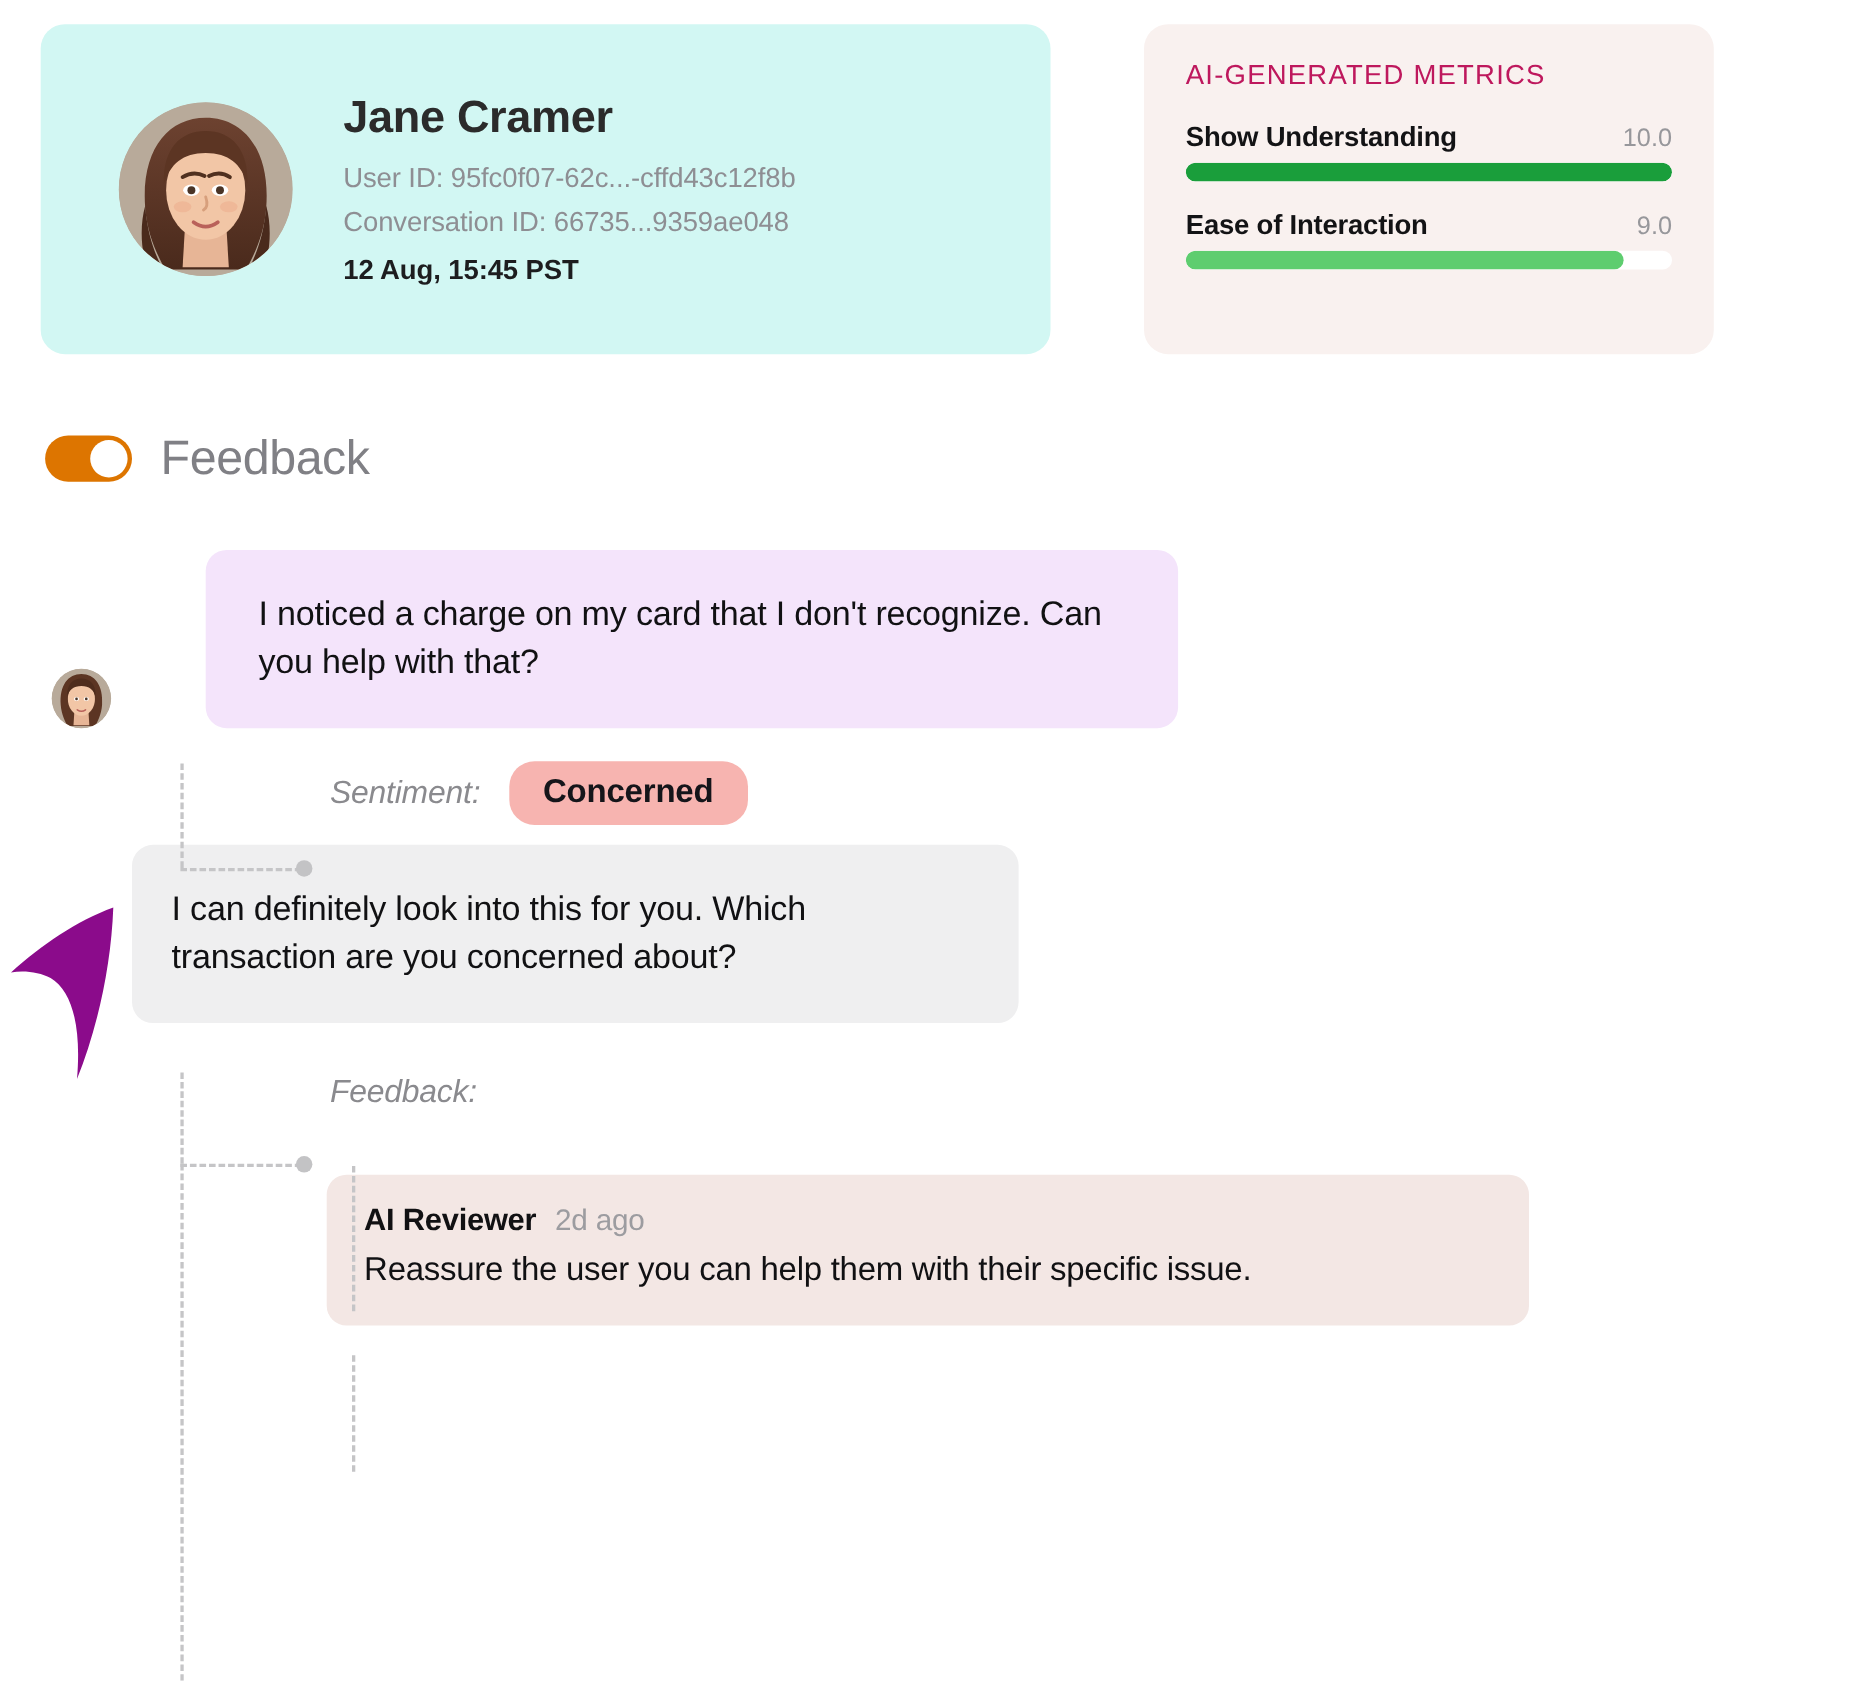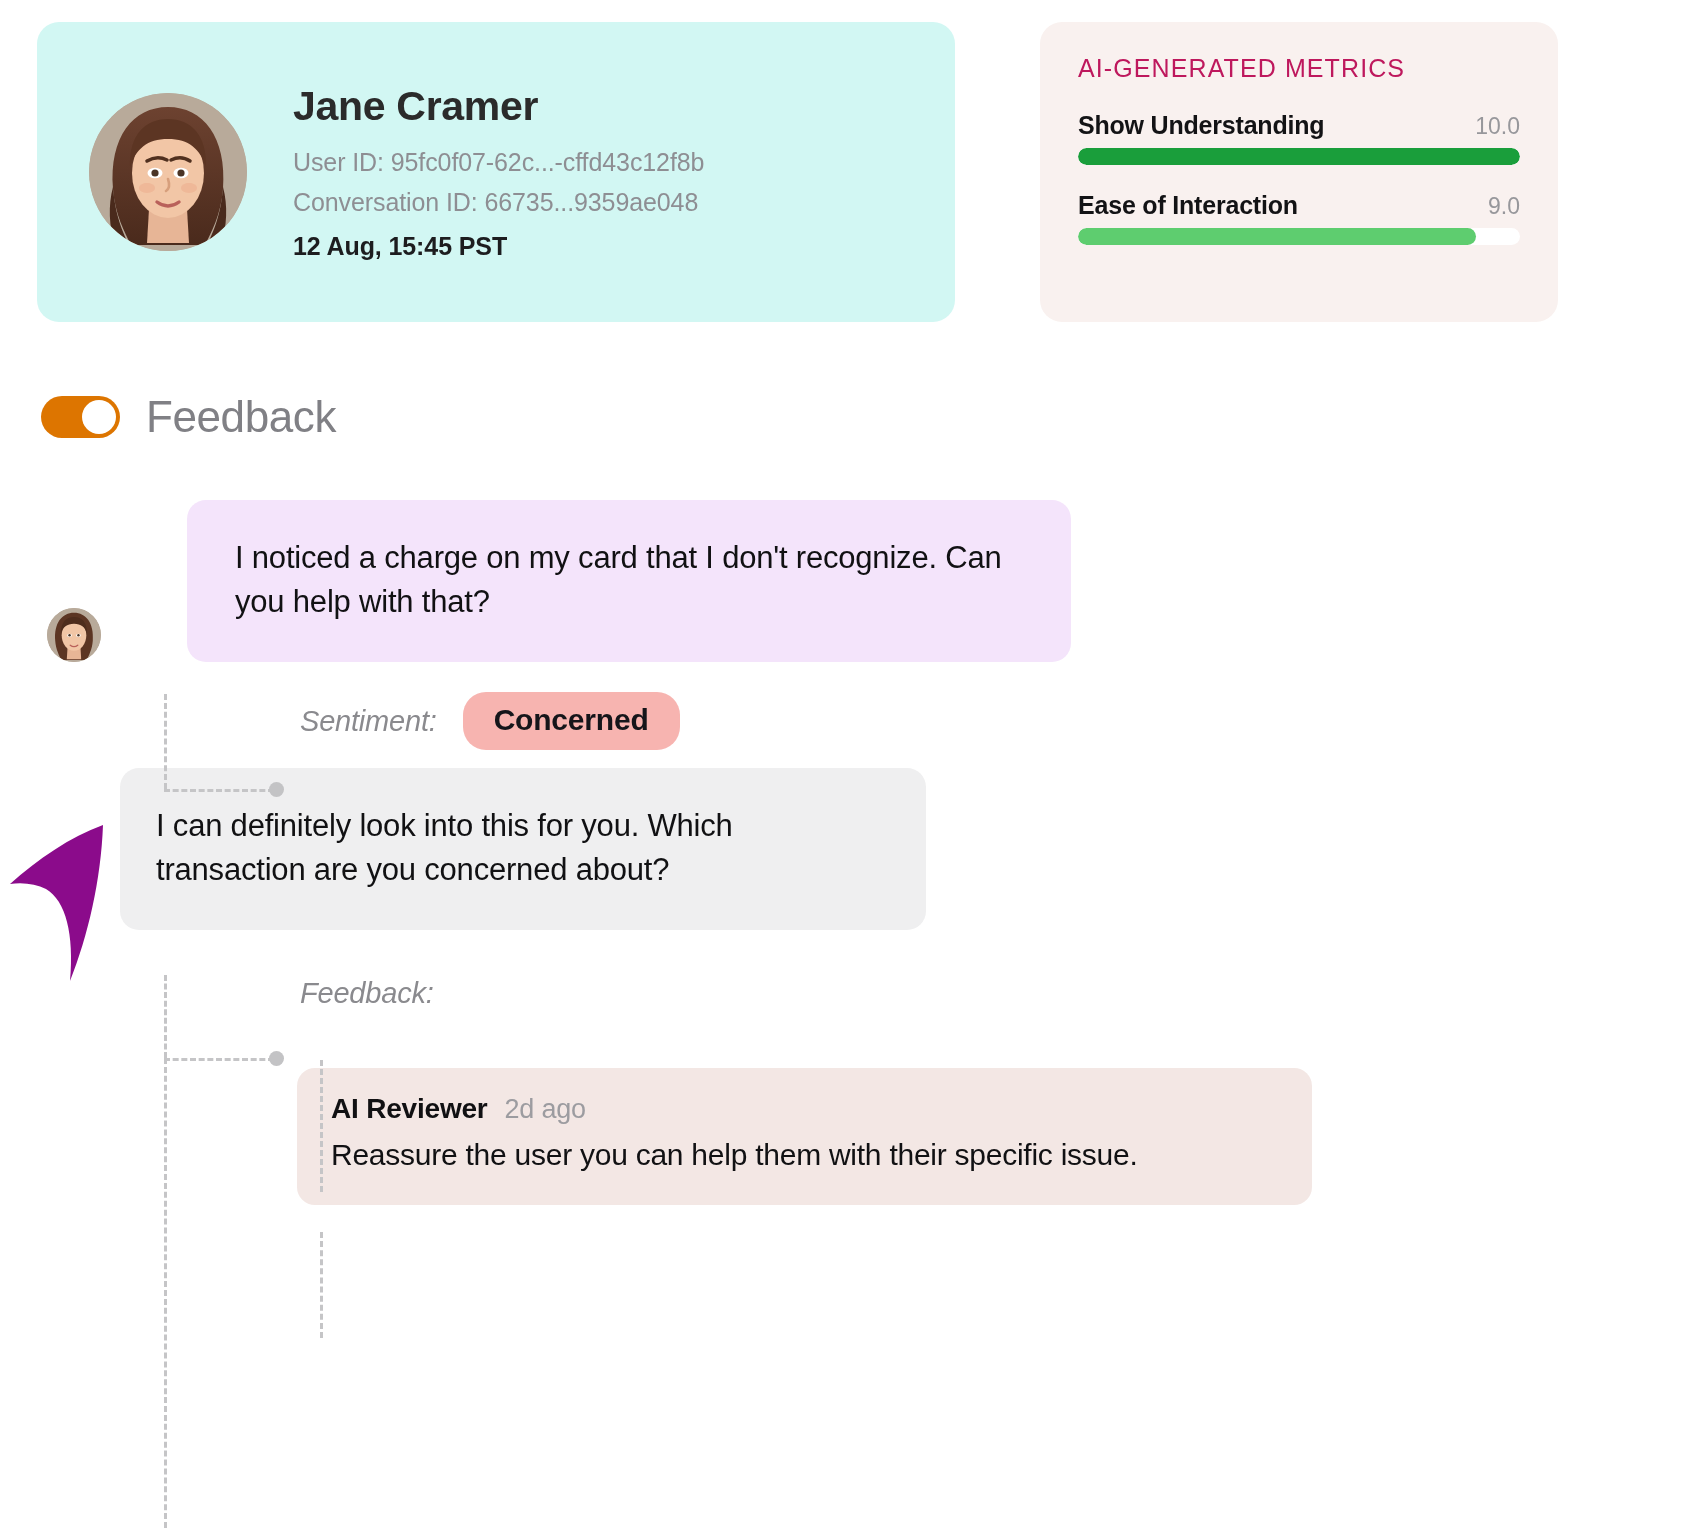--- a/index.html
+++ b/index.html
@@ -25,21 +25,21 @@
   
   .profile-card {
     position: absolute;
     left: 37px; top: 22px;
     width: 918px; height: 300px;
     background: #d2f7f3;
     border-radius: 22px;
     box-sizing: border-box;
     display: flex;
     align-items: center;
-    padding-left: 52px;
+    padding-left: 71px;
   }
   .avatar-lg {
     width: 158px; height: 158px;
     border-radius: 50%;
     overflow: hidden;
     flex: 0 0 auto;
     background: #b9ab9b;
     position: relative;
   }
   .profile-info {
@@ -224,21 +224,21 @@
   }
   .dot-node {
     position: absolute;
     width: 15px; height: 15px;
     border-radius: 50%;
     background: #c3c3c5;
   }
 
   
   .fb-card {
-    width: 1015px;
+    width: 1093px;
     background: #f3e7e4;
     border-radius: 18px;
     box-sizing: border-box;
     padding: 25px 34px 30px 34px;
   }
   .fb-head {
     display: flex;
     align-items: baseline;
     margin-bottom: 10px;
   }

